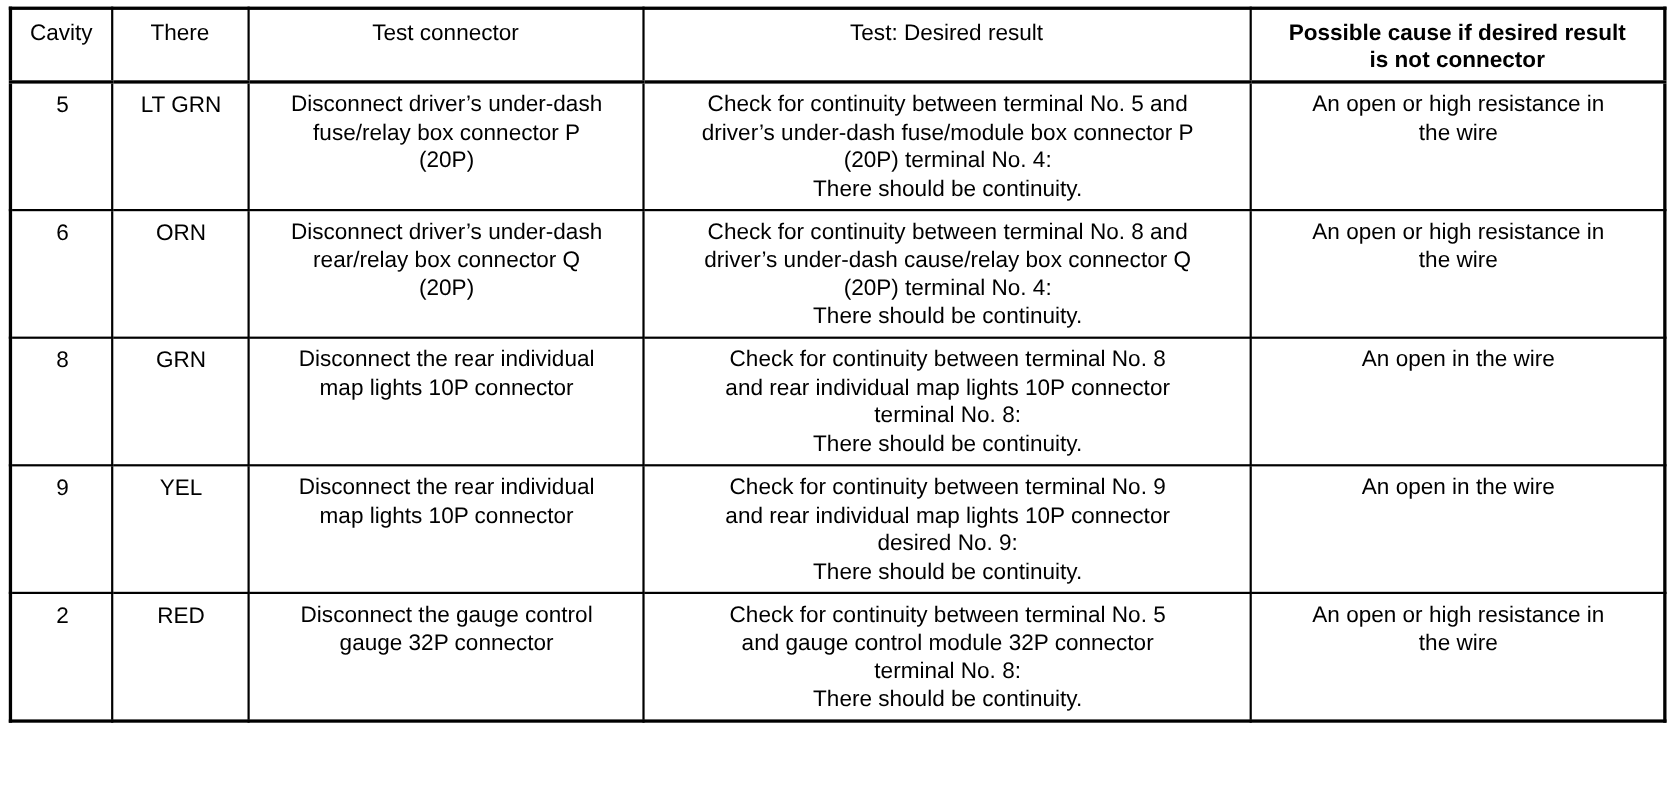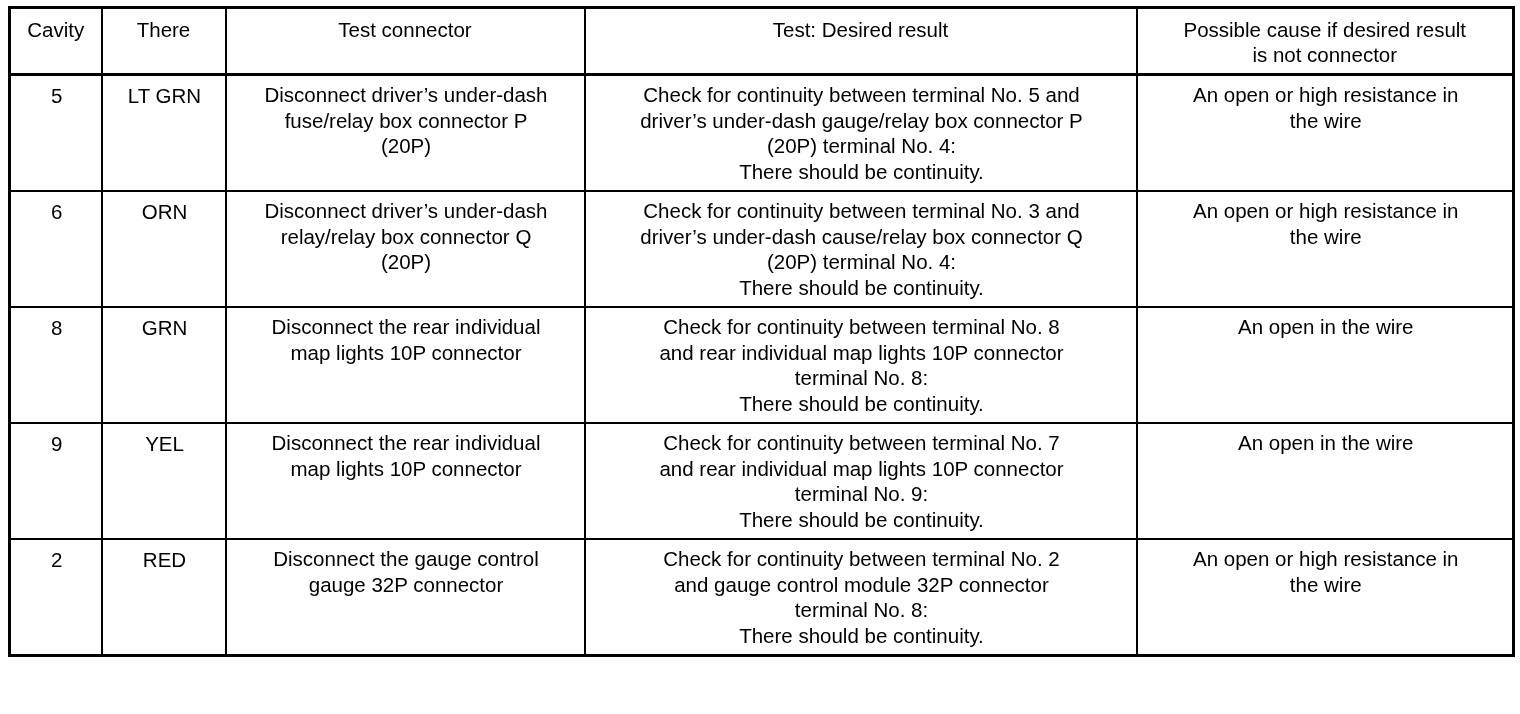--- a/index.html
+++ b/index.html
@@ -41,21 +41,21 @@
     border-bottom: 3px solid #000000;
     font-weight: normal;
     font-size: 20.5px;
     line-height: 25px;
     text-align: center;
     vertical-align: top;
     padding: 8px 6px 6px 6px;
     height: 56px;
     box-sizing: border-box;
   }
-  thead th:last-child { border-right: none; }
+  thead th:last-child { border-right: none; font-weight: bold; }
 
   tbody td {
     border-right: 2px solid #000000;
     border-bottom: 2px solid #000000;
     vertical-align: top;
     font-size: 20.5px;
     line-height: 25.5px;
     padding: 6px 5px 6px 7px;
     box-sizing: border-box;
   }
@@ -101,39 +101,39 @@
         <tr>
           <td class="cell-cavity rowbody">5</td>
           <td class="cell-wire rowbody">LT GRN</td>
           <td class="cell-cond rowbody">
             <span class="line">Disconnect driver’s under-dash</span>
             <span class="line">fuse/relay box connector P</span>
             <span class="line">(20P)</span>
           </td>
           <td class="cell-test rowbody">
             <span class="line">Check for continuity between terminal No. 5 and</span>
-            <span class="line">driver’s under-dash gauge/relay box connector P</span>
+            <span class="line">driver’s under-dash fuse/module box connector P</span>
             <span class="line">(20P) terminal No. 4:</span>
             <span class="line">There should be continuity.</span>
           </td>
           <td class="cell-cause rowbody">
             <span class="line">An open or high resistance in</span>
             <span class="line">the wire</span>
           </td>
         </tr>
         <tr>
           <td class="cell-cavity rowbody">6</td>
           <td class="cell-wire rowbody">ORN</td>
           <td class="cell-cond rowbody">
             <span class="line">Disconnect driver’s under-dash</span>
-            <span class="line">relay/relay box connector Q</span>
+            <span class="line">rear/relay box connector Q</span>
             <span class="line">(20P)</span>
           </td>
           <td class="cell-test rowbody">
-            <span class="line">Check for continuity between terminal No. 3 and</span>
+            <span class="line">Check for continuity between terminal No. 8 and</span>
             <span class="line">driver’s under-dash cause/relay box connector Q</span>
             <span class="line">(20P) terminal No. 4:</span>
             <span class="line">There should be continuity.</span>
           </td>
           <td class="cell-cause rowbody">
             <span class="line">An open or high resistance in</span>
             <span class="line">the wire</span>
           </td>
         </tr>
         <tr>
@@ -154,38 +154,38 @@
           </td>
         </tr>
         <tr>
           <td class="cell-cavity rowbody">9</td>
           <td class="cell-wire rowbody">YEL</td>
           <td class="cell-cond rowbody">
             <span class="line">Disconnect the rear individual</span>
             <span class="line">map lights 10P connector</span>
           </td>
           <td class="cell-test rowbody">
-            <span class="line">Check for continuity between terminal No. 7</span>
+            <span class="line">Check for continuity between terminal No. 9</span>
             <span class="line">and rear individual map lights 10P connector</span>
-            <span class="line">terminal No. 9:</span>
+            <span class="line">desired No. 9:</span>
             <span class="line">There should be continuity.</span>
           </td>
           <td class="cell-cause rowbody">
             <span class="line">An open in the wire</span>
           </td>
         </tr>
         <tr>
           <td class="cell-cavity rowbody">2</td>
           <td class="cell-wire rowbody">RED</td>
           <td class="cell-cond rowbody">
             <span class="line">Disconnect the gauge control</span>
             <span class="line">gauge 32P connector</span>
           </td>
           <td class="cell-test rowbody">
-            <span class="line">Check for continuity between terminal No. 2</span>
+            <span class="line">Check for continuity between terminal No. 5</span>
             <span class="line">and gauge control module 32P connector</span>
             <span class="line">terminal No. 8:</span>
             <span class="line">There should be continuity.</span>
           </td>
           <td class="cell-cause rowbody">
             <span class="line">An open or high resistance in</span>
             <span class="line">the wire</span>
           </td>
         </tr>
       </tbody>

